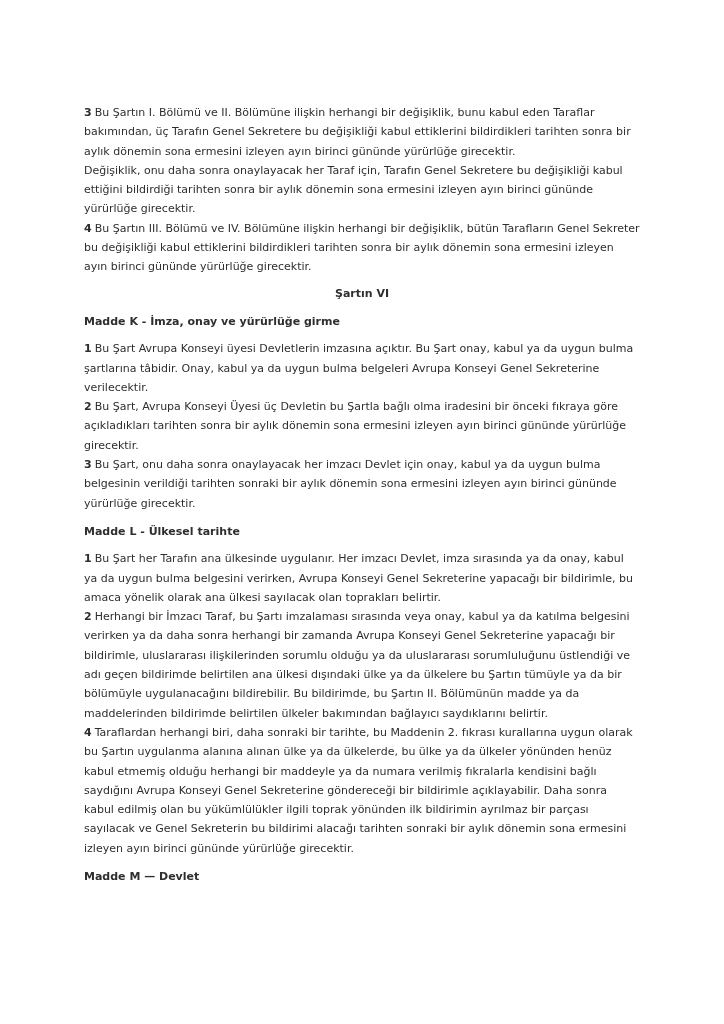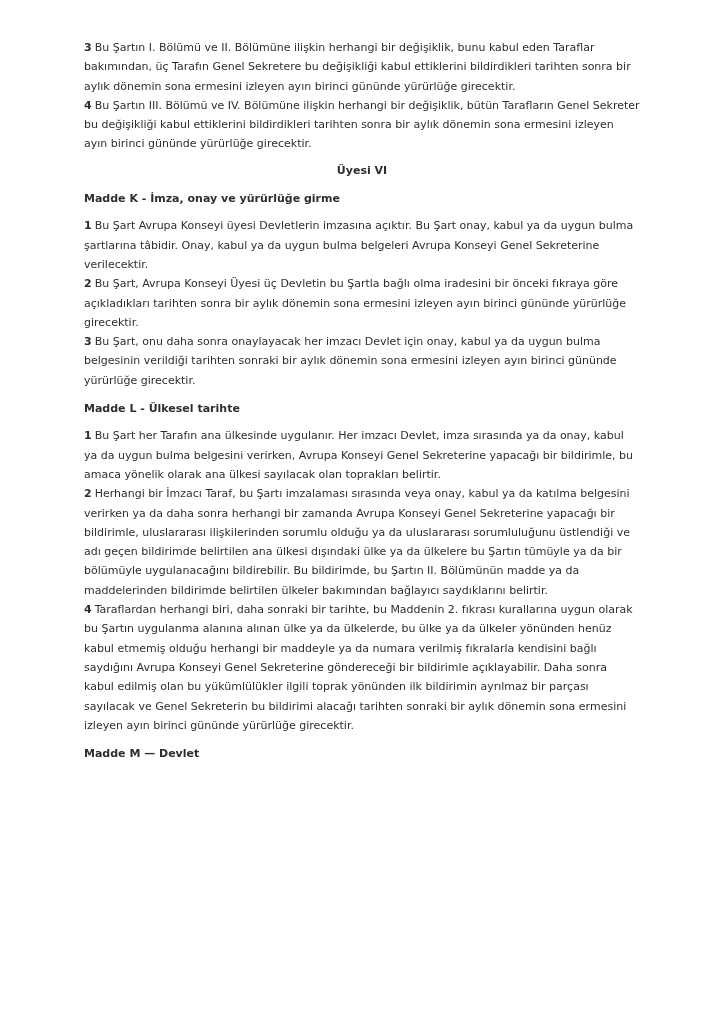--- a/index.html
+++ b/index.html
@@ -10,21 +10,21 @@
   body {
     width: 724px;
     height: 1024px;
     overflow: hidden;
     font-family: "DejaVu Sans", "Liberation Sans", sans-serif;
     font-size: 11px;
     line-height: 19.3px;
     color: #2e2e2e;
   }
   .doc {
-    padding: 38px 84px 0 84px;
+    padding: 103px 84px 0 84px;
   }
   p.para {
     margin: 0;
     text-align: left;
   }
   .pnum {
     font-weight: bold;
     margin-right: 3px;
   }
   .pnum:empty {
@@ -43,24 +43,25 @@
     margin: 0;
   }
 </style>
 </head>
 <body>
 
 <div class="doc">
 
   <div class="article-block">
     <p class="para"><b class="pnum">3</b><span>Bu Şartın I. Bölümü ve II. Bölümüne ilişkin herhangi bir değişiklik, bunu kabul eden Taraflar bakımından, üç Tarafın Genel Sekretere bu değişikliği kabul ettiklerini bildirdikleri tarihten sonra bir aylık dönemin sona ermesini izleyen ayın birinci gününde yürürlüğe girecektir.</span></p>
+    <p class="para"><b class="pnum"></b><span>Değişiklik, onu daha sonra onaylayacak her Taraf için, Tarafın Genel Sekretere bu değişikliği kabul ettiğini bildirdiği tarihten sonra bir aylık dönemin sona ermesini izleyen ayın birinci gününde yürürlüğe girecektir.</span></p>
     <p class="para"><b class="pnum">4</b><span>Bu Şartın III. Bölümü ve IV. Bölümüne ilişkin herhangi bir değişiklik, bütün Tarafların Genel Sekreter bu değişikliği kabul ettiklerini bildirdikleri tarihten sonra bir aylık dönemin sona ermesini izleyen ayın birinci gününde yürürlüğe girecektir.</span></p>
   </div>
 
-  <div class="part-heading">Üyesi VI</div>
+  <div class="part-heading">Şartın VI</div>
 
   <div class="article-block">
     <div class="article-heading">Madde K - İmza, onay ve yürürlüğe girme</div>
     <p class="para"><b class="pnum">1</b><span>Bu Şart Avrupa Konseyi üyesi Devletlerin imzasına açıktır. Bu Şart onay, kabul ya da uygun bulma şartlarına tâbidir. Onay, kabul ya da uygun bulma belgeleri Avrupa Konseyi Genel Sekreterine verilecektir.</span></p>
     <p class="para"><b class="pnum">2</b><span>Bu Şart, Avrupa Konseyi Üyesi üç Devletin bu Şartla bağlı olma iradesini bir önceki fıkraya göre açıkladıkları tarihten sonra bir aylık dönemin sona ermesini izleyen ayın birinci gününde yürürlüğe girecektir.</span></p>
     <p class="para"><b class="pnum">3</b><span>Bu Şart, onu daha sonra onaylayacak her imzacı Devlet için onay, kabul ya da uygun bulma belgesinin verildiği tarihten sonraki bir aylık dönemin sona ermesini izleyen ayın birinci gününde yürürlüğe girecektir.</span></p>
   </div>
 
   <div class="article-block">
     <div class="article-heading">Madde L - Ülkesel tarihte</div>

